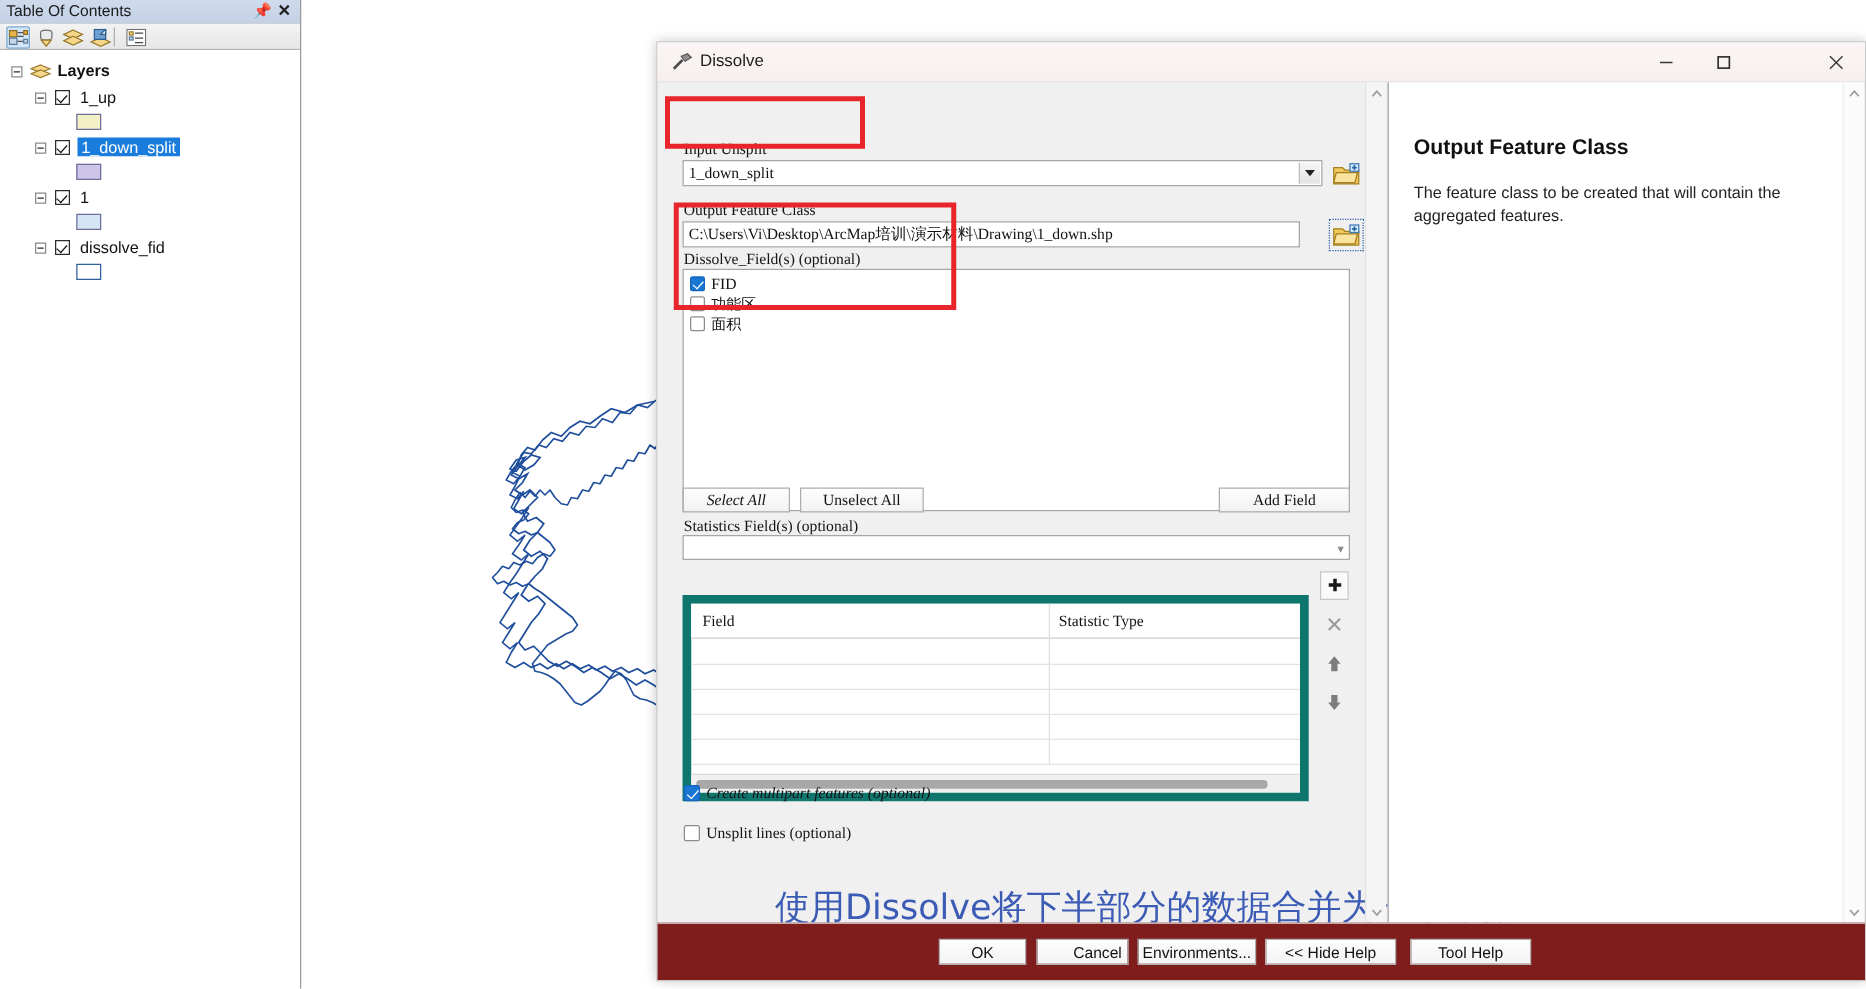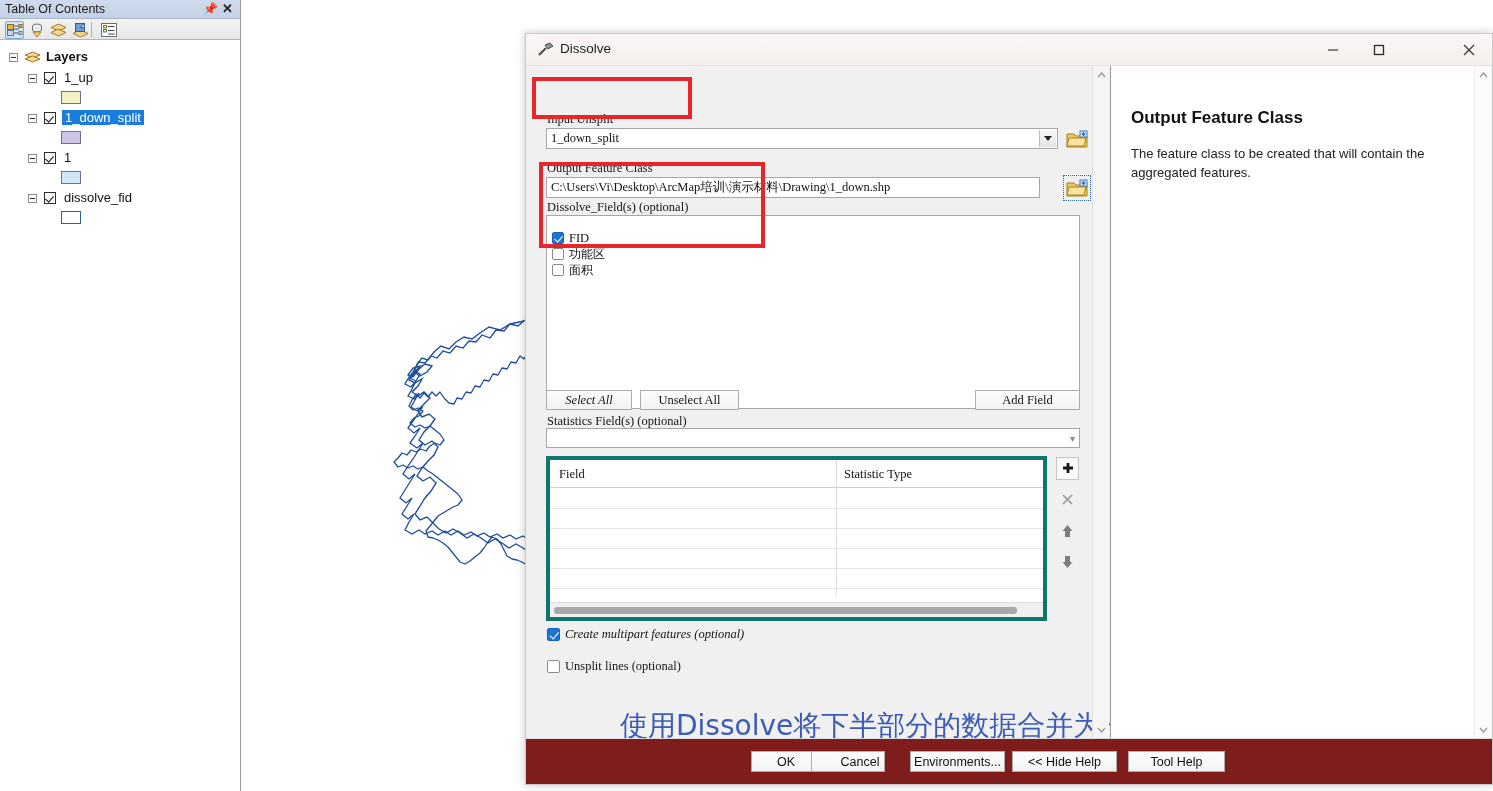--- a/index.html
+++ b/index.html
@@ -207,21 +207,21 @@
 
   .btn {
     position: absolute; background: linear-gradient(to bottom,#fdfdfd,#f2f2f2);
     border: 1px solid #adadad;
     font-size: 12.5px; color: #111;
     font-family: "Liberation Serif", serif;
     display: flex; align-items: center; justify-content: center;
     cursor: default;
   }
   #grid {
-    position: absolute; background: #fff; border: 4px solid #0f766e;
+    position: absolute; background: #fff; border: 7px solid #0f766e; margin-top: 20px;
   }
   #grid-hdr {
     position: absolute; left: 0; right: 0; top: 0; height: 28px;
     border-bottom: 1px solid #cfcfcf; background: #fff;
   }
   .grid-hdr-cell {
     position: absolute; top: 7px; font-size: 12.5px; color: #111;
     font-family: "Liberation Serif", serif;
   }
   .grid-rowline { position: absolute; left: 0; right: 0; height: 1px; background: #e3e3e3; }
@@ -517,21 +517,21 @@
             <path d="M1 4 h7 l2 2 h11 v11 H1 z" fill="#f2c75c" stroke="#a3801f"></path>
             <path d="M3 8 h17 l-2 8 H1 z" fill="#fbe3a0" stroke="#a3801f"></path>
             <rect x="14" y="1" width="7" height="6" fill="#dfefff" stroke="#3a77b8"></rect>
             <line x1="17.5" y1="2" x2="17.5" y2="6" stroke="#2a6aa8" stroke-width="1.4"></line>
             <line x1="15.5" y1="4" x2="19.5" y2="4" stroke="#2a6aa8" stroke-width="1.4"></line>
           </svg>
         </div>
 
         <div class="fld-label" style="left:20px; top:134px;">Dissolve_Field(s) (optional)</div>
         <div class="listbox" style="left:19px; top:149px; width:534px; height:194px;">
-          <div class="lb-item" style="margin-top:14px">
+          <div class="lb-item" style="margin-top:3px">
             <span class="lb-cb on"></span>
             <span>FID</span>
           </div>
           <div class="lb-item">
             <span class="lb-cb"></span>
             <span class="cn">功能区</span>
           </div>
           <div class="lb-item">
             <span class="lb-cb"></span>
             <span class="cn">面积</span>
@@ -620,21 +620,21 @@
           <div class="sb-arrow" style="bottom:0">
             <svg width="9" height="6" viewBox="0 0 9 6">
                 <polyline points="1,1 4.5,5 8,1" fill="none" stroke="#9b9b9b" stroke-width="1.4"></polyline>
               </svg>
           </div>
         </div>
       </div>
 
       <div id="btnbar">
         <div class="bbtn" style="left:225px; width:70px;">OK</div>
-        <div class="bbtn" style="left:285px; width:74px;padding-left:24px;">Cancel</div>
+        <div class="bbtn" style="left:303px; width:74px;padding-left:24px;">Cancel</div>
         <div class="bbtn" style="left:384px; width:95px;">Environments...</div>
         <div class="bbtn" style="left:486px; width:105px;">&lt;&lt; Hide Help</div>
         <div class="bbtn" style="left:602px; width:97px;">Tool Help</div>
       </div>
     </div>
 
     <div class="redbox" style="left:6px; top:43px; width:160px; height:42px;"></div>
     <div class="redbox" style="left:13px; top:128px; width:226px; height:86px;"></div>
   </div>
 

